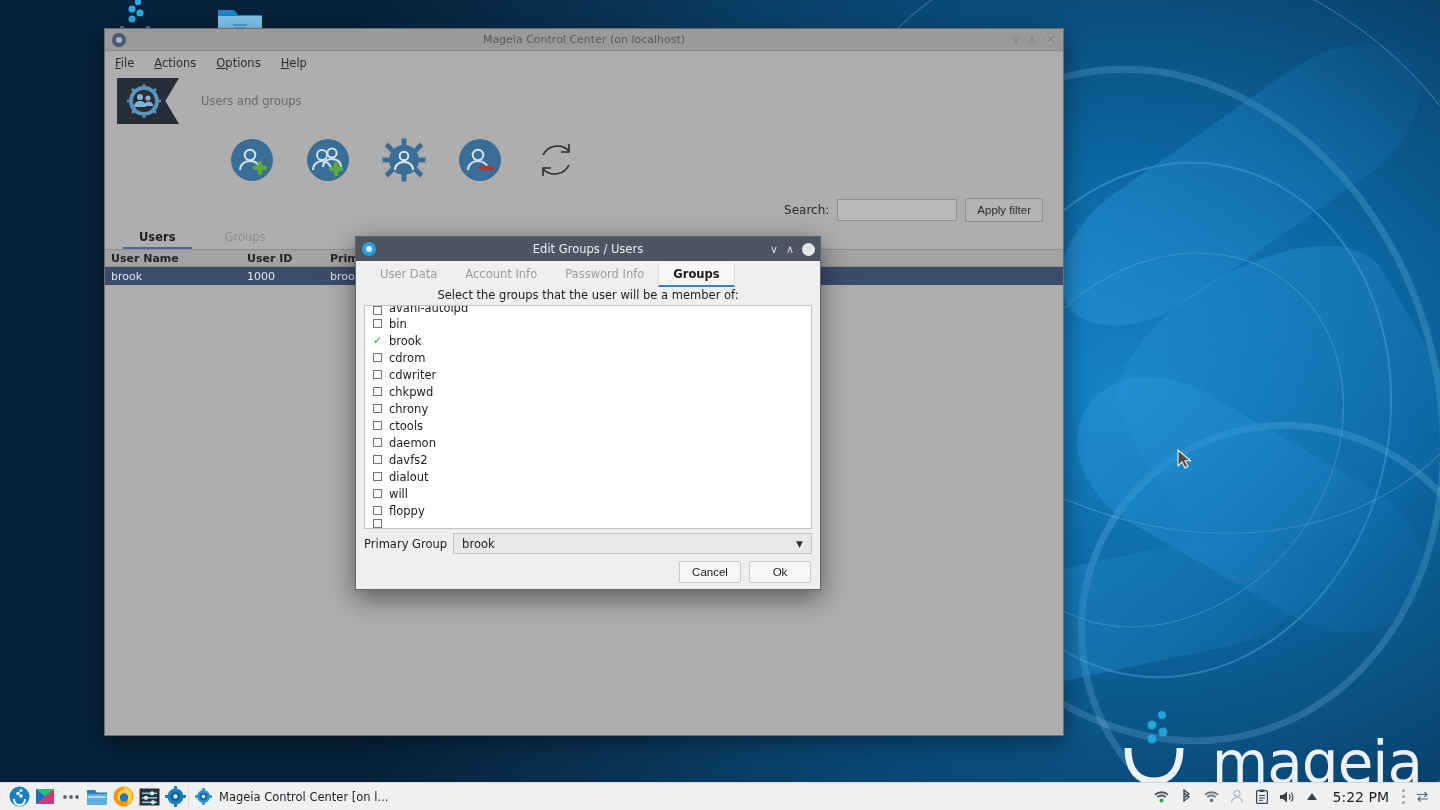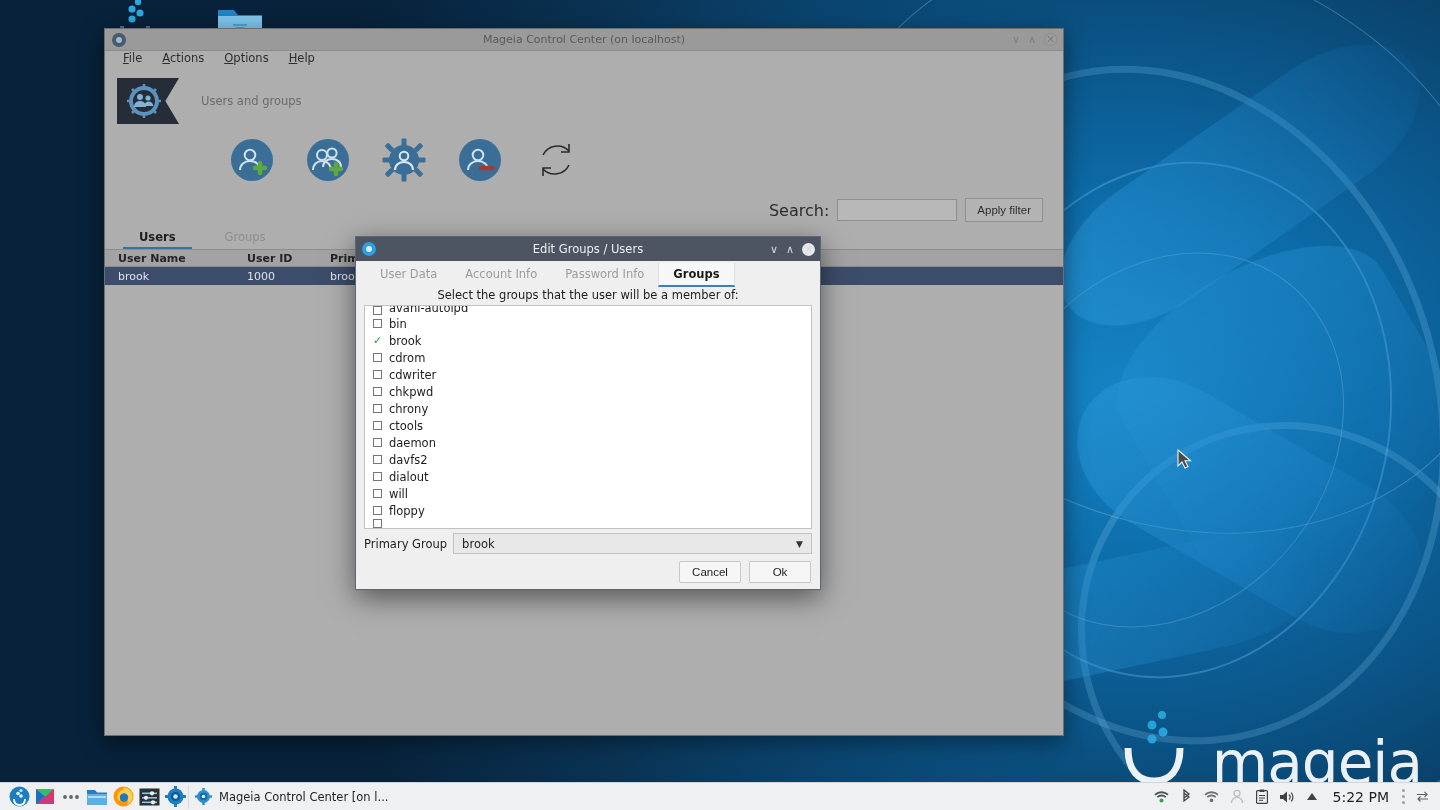--- a/index.html
+++ b/index.html
@@ -70,22 +70,22 @@
   .tb-ico { width: 16px; height: 16px; z-index: 2; }
   #mcc-winbtns { margin-left: auto; display: flex; align-items: center; gap: 8px; z-index: 2; }
   #mcc-winbtns span { font-size: 11px; color: #7e7e7e; line-height: 1; cursor: default; }
   .closedot {
     width: 13px; height: 13px; border-radius: 50%;
     background: #9e9e9e; border: 1px solid #8d8d8d;
     display: flex; align-items: center; justify-content: center;
     font-size: 9px; color: #d8d8d8;
   }
   #mcc-menubar {
-    height: 24px; display: flex; align-items: flex-start;
-    padding-left: 18px; gap: 20px; font-size: 11.5px; color: #2d2d2d;
+    height: 24px; display: flex; align-items: center;
+    padding-left: 10px; gap: 20px; font-size: 11.5px; color: #2d2d2d;
     flex: 0 0 auto;
   }
   #mcc-menubar .mi { cursor: default; }
   #mcc-menubar .mi u { text-decoration: underline; }
 
   #mcc-banner { display: flex; align-items: center; height: 52px; flex: 0 0 auto; }
   #mcc-banner .badge {
     width: 62px; height: 46px; margin-left: 12px;
     background: #262d38;
     clip-path: polygon(0 0, 100% 0, 78% 50%, 100% 100%, 0 100%);
@@ -93,21 +93,21 @@
   }
   #mcc-banner .bannertext { margin-left: 22px; font-size: 11.5px; color: #6b6b6b; }
 
   #mcc-toolbar { height: 66px; display: flex; align-items: center; padding-left: 125px; gap: 32px; flex: 0 0 auto;}
   .tool-btn { width: 44px; height: 44px; cursor: pointer; }
 
   #mcc-filterrow {
     display: flex; align-items: center; justify-content: flex-end;
     padding: 0 20px; gap: 8px; height: 34px; flex: 0 0 auto;
   }
-  #mcc-filterrow label { font-size: 16px; color: #2d2d2d; }
+  #mcc-filterrow label { font-size: 12px; color: #2d2d2d; }
   #search-input {
     width: 120px; height: 22px;
     background: #b8b8b8; border: 1px solid #8f8f8f;
     font-size: 11.5px; padding: 0 4px; color: #222;
   }
   #apply-filter {
     height: 24px; padding: 0 11px;
     background: #b3b3b3; border: 1px solid #909090;
     font-size: 11.5px; color: #2d2d2d; cursor: pointer;
   }
@@ -120,21 +120,21 @@
   .mcc-tab.active { color: #1d1d1d; font-weight: bold; border-bottom-color: #3c6ea5; }
 
   #mcc-table { margin: 0 0 0 0; flex: 1 1 auto; display: flex; flex-direction: column; }
   .tbl-head {
     display: flex; height: 18px; align-items: center;
     background: #a3a3a3; border-top: 1px solid #8d8d8d; border-bottom: 1px solid #8d8d8d;
     font-size: 11px; font-weight: bold; color: #242424;
   }
   .tbl-row { display: flex; height: 18px; align-items: center; font-size: 11px; }
   .tbl-row.sel { background: #3c4d6b; color: #dfe4ec; }
-  .c-name { width: 142px; padding-left: 13px; }
+  .c-name { width: 142px; padding-left: 6px; }
   .c-uid  { width: 83px; }
   .c-grp  { flex: 1; }
   #mcc-blank { flex: 1 1 auto; background: #aeaeae; }
 
   
   #dialog {
     position: absolute; left: 355px; top: 236px;
     width: 466px; height: 354px;
     background: #efefef;
     border: 1px solid #5d6570;

